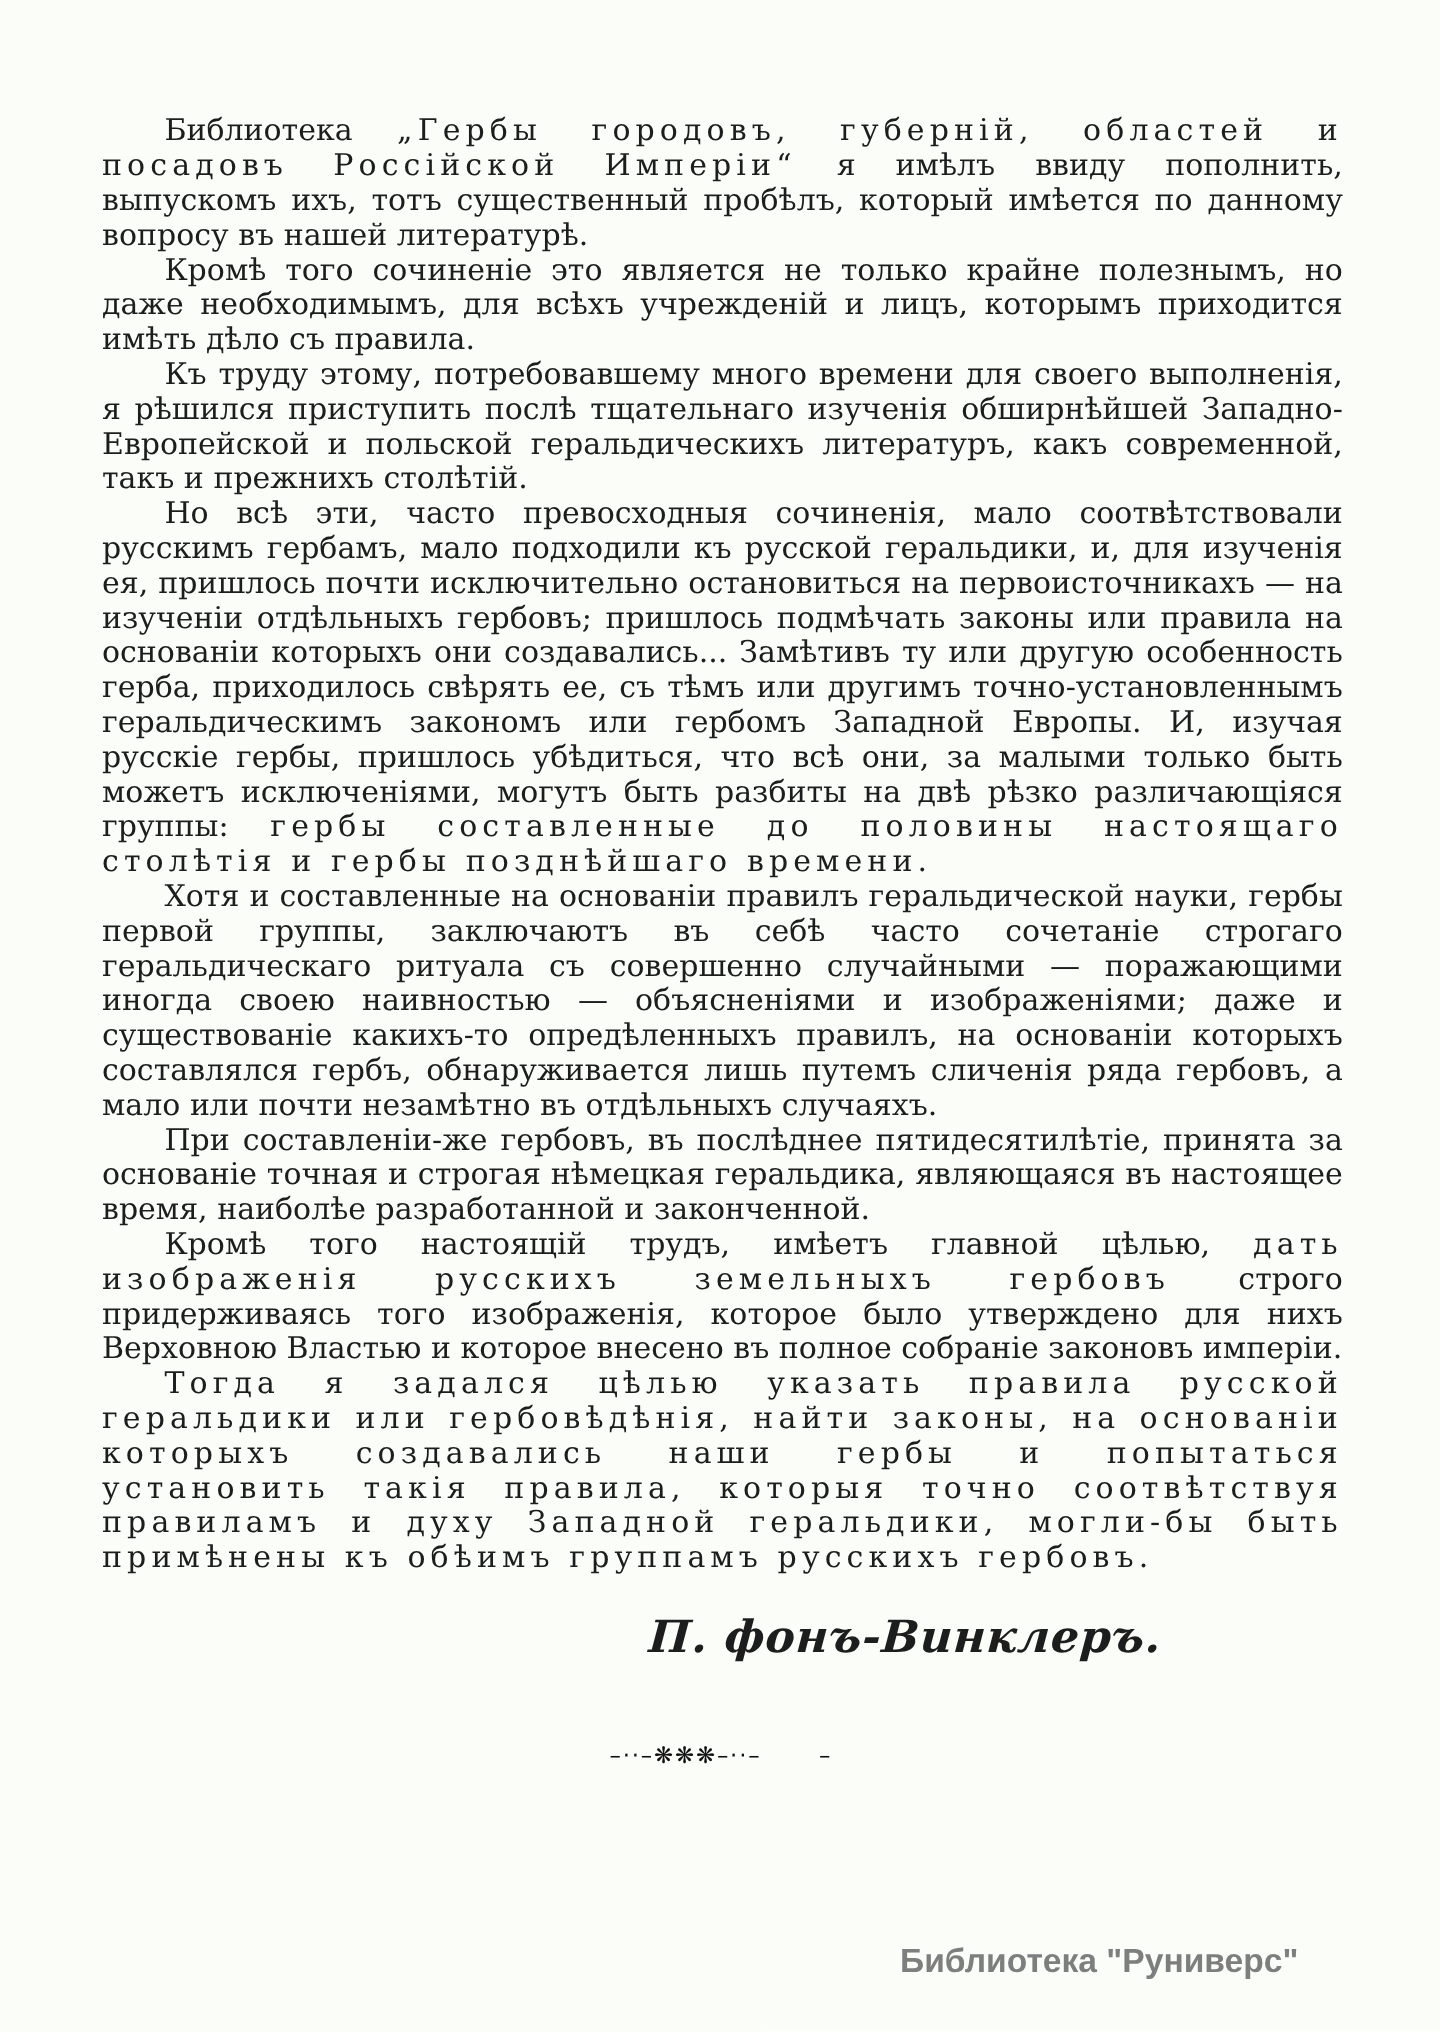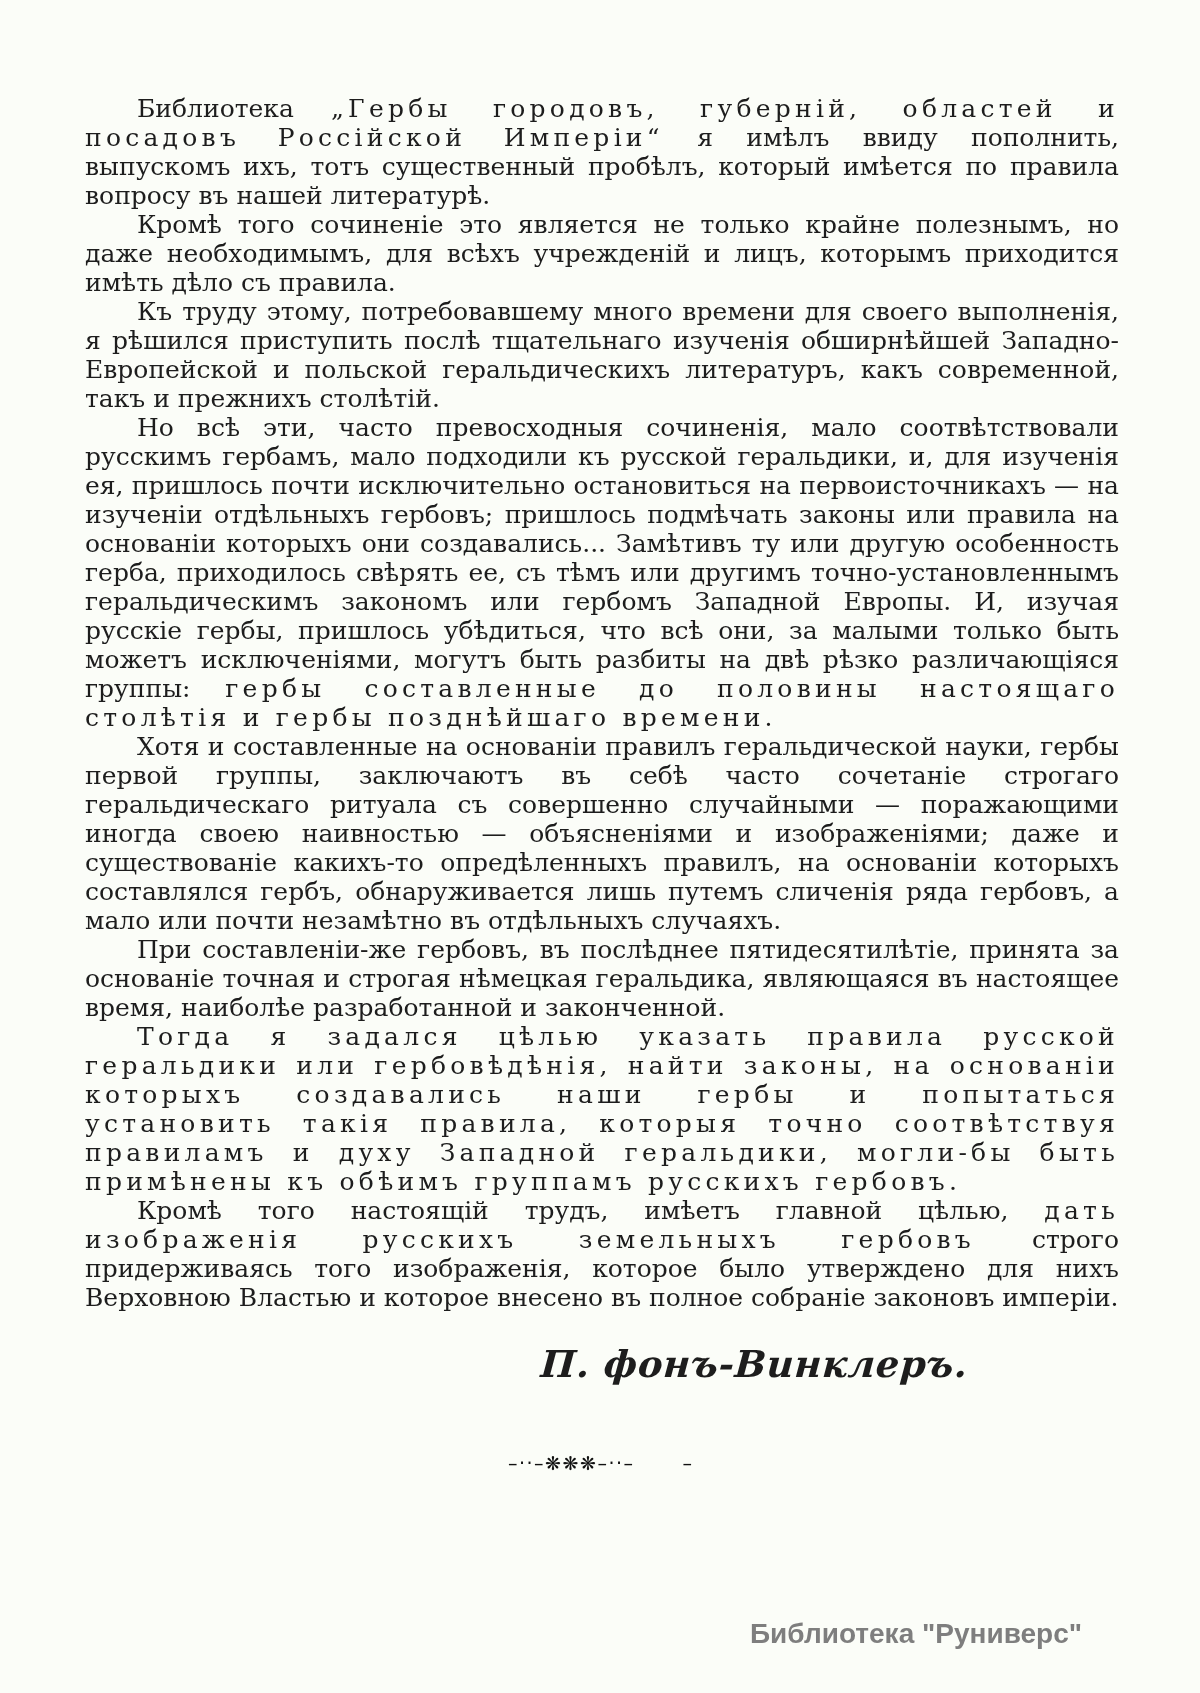--- a/index.html
+++ b/index.html
@@ -88,35 +88,35 @@
     color: #7e7e7e;
   }
 </style>
 </head>
 <body>
 
 <div class="page">
 
   <div class="text-block">
 
-    <p><span>Библиотека </span><span class="spaced">„Гербы городовъ, губерній, областей и посадовъ Россійской Имперіи“</span><span> я имѣлъ ввиду пополнить, выпускомъ ихъ, тотъ существенный пробѣлъ, который имѣется по правила вопросу въ нашей литературѣ.</span></p>
+    <p><span>Библиотека </span><span class="spaced">„Гербы городовъ, губерній, областей и посадовъ Россійской Имперіи“</span><span> я имѣлъ ввиду пополнить, выпускомъ ихъ, тотъ существенный пробѣлъ, который имѣется по данному вопросу въ нашей литературѣ.</span></p>
 
     <p><span>Кромѣ того сочиненіе это является не только крайне полезнымъ, но даже необходимымъ, для всѣхъ учрежденій и лицъ, которымъ приходится имѣть дѣло съ правила.</span></p>
 
     <p><span>Къ труду этому, потребовавшему много времени для своего выполненія, я рѣшился приступить послѣ тщательнаго изученія обширнѣйшей Западно-Европейской и польской геральдическихъ литературъ, какъ современной, такъ и прежнихъ столѣтій.</span></p>
 
     <p><span>Но всѣ эти, часто превосходныя сочиненія, мало соотвѣтствовали русскимъ гербамъ, мало подходили къ русской геральдики, и, для изученія ея, пришлось почти исключительно остановиться на первоисточникахъ — на изученіи отдѣльныхъ гербовъ; пришлось подмѣчать законы или правила на основаніи которыхъ они создавались... Замѣтивъ ту или другую особенность герба, приходилось свѣрять ее, съ тѣмъ или другимъ точно-установленнымъ геральдическимъ закономъ или гербомъ Западной Европы. И, изучая русскіе гербы, пришлось убѣдиться, что всѣ они, за малыми только быть можетъ исключеніями, могутъ быть разбиты на двѣ рѣзко различающіяся группы: </span><span class="spaced">гербы составленные до половины настоящаго столѣтія и гербы позднѣйшаго времени.</span></p>
 
     <p><span>Хотя и составленные на основаніи правилъ геральдической науки, гербы первой группы, заключаютъ въ себѣ часто сочетаніе строгаго геральдическаго ритуала съ совершенно случайными — поражающими иногда своею наивностью — объясненіями и изображеніями; даже и существованіе какихъ-то опредѣленныхъ правилъ, на основаніи которыхъ составлялся гербъ, обнаруживается лишь путемъ сличенія ряда гербовъ, а мало или почти незамѣтно въ отдѣльныхъ случаяхъ.</span></p>
 
     <p><span>При составленіи-же гербовъ, въ послѣднее пятидесятилѣтіе, принята за основаніе точная и строгая нѣмецкая геральдика, являющаяся въ настоящее время, наиболѣе разработанной и законченной.</span></p>
 
+    <p><span>Кромѣ того настоящій трудъ, имѣетъ главной цѣлью, </span><span class="spaced">дать изображенія русскихъ земельныхъ гербовъ</span><span> строго придерживаясь того изображенія, которое было утверждено для нихъ Верховною Властью и которое внесено въ полное собраніе законовъ имперіи.</span></p>
+
     <p><span class="spaced">Тогда я задался цѣлью указать правила русской геральдики или гербовѣдѣнія, найти законы, на основаніи которыхъ создавались наши гербы и попытаться установить такія правила, которыя точно соотвѣтствуя правиламъ и духу Западной геральдики, могли-бы быть примѣнены къ обѣимъ группамъ русскихъ гербовъ.</span></p>
-
-    <p><span>Кромѣ того настоящій трудъ, имѣетъ главной цѣлью, </span><span class="spaced">дать изображенія русскихъ земельныхъ гербовъ</span><span> строго придерживаясь того изображенія, которое было утверждено для нихъ Верховною Властью и которое внесено въ полное собраніе законовъ имперіи.</span></p>
 
   </div>
 
   <div class="colophon">
     <div class="author-signature">П. фонъ-Винклеръ.</div>
   </div>
 
   <div class="ornament-row"><span>–··–❋❋❋–··–</span><span class="ornament-dash">–</span></div>
 
   <div class="watermark">Библиотека "Руниверс"</div>

